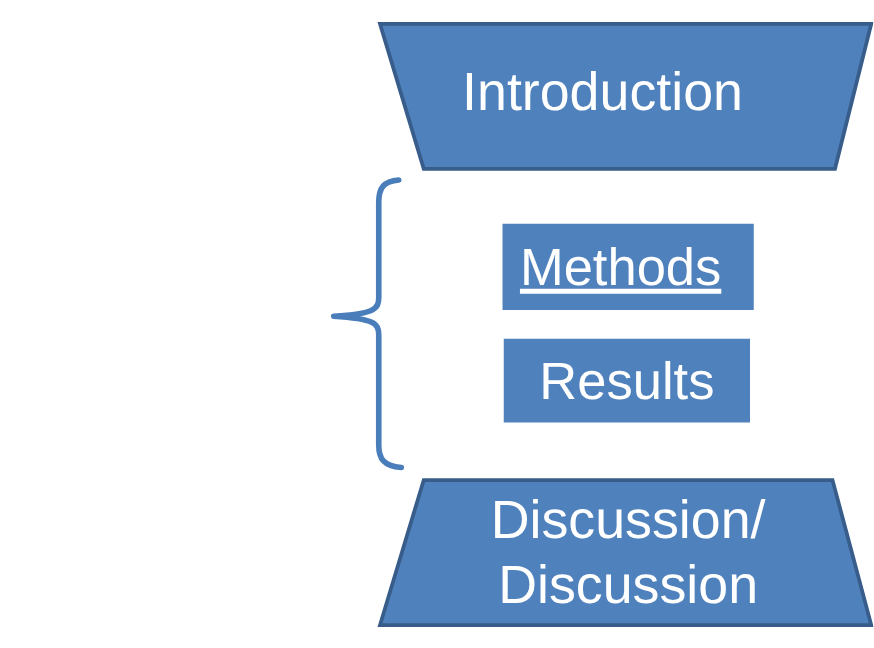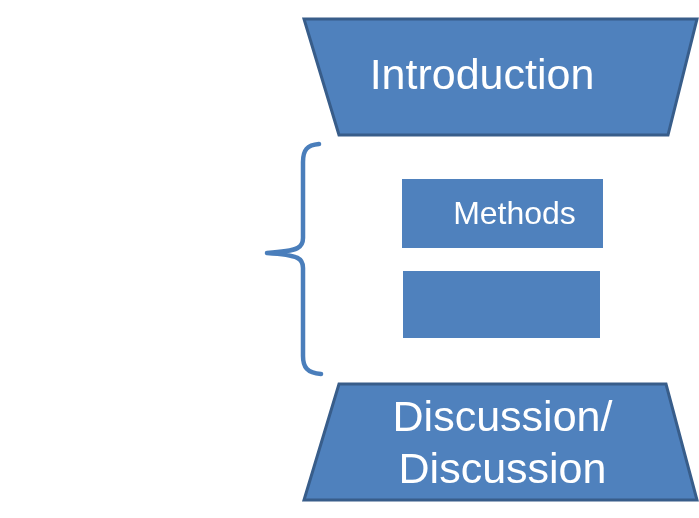--- a/index.html
+++ b/index.html
@@ -52,22 +52,23 @@
              C 307 129, 303 134, 303 146
              L 303 222
              C 303 231, 300 235, 267 237
              C 300 239, 303 243, 303 252
              L 303 340
              C 303 351, 307 357, 321 358"></path>
   </svg>
 
   <div class="shape-label" style="left:300px; top:10px; width:364px; height:96px;">Introduction</div>
 
-  <div class="shape-label" style="left:414px; top:163px; width:201px; height:69px; font-size:32px;">Methods</div>
+  <div class="shape-label" style="left:396px; top:163px; width:201px; height:69px; font-size:42px;text-decoration:underline;">Methods</div>
 
+  <div class="shape-label" style="left:403px; top:255px; width:197px; height:67px; font-size:42px;">Results</div>
 
   <div class="shape-label two-line" style="left:330px; top:368px; width:345px; height:116px;">
     <span>Discussion/</span>
     <span>Discussion</span>
   </div>
 
 
 </div>
 
 </body></html>

